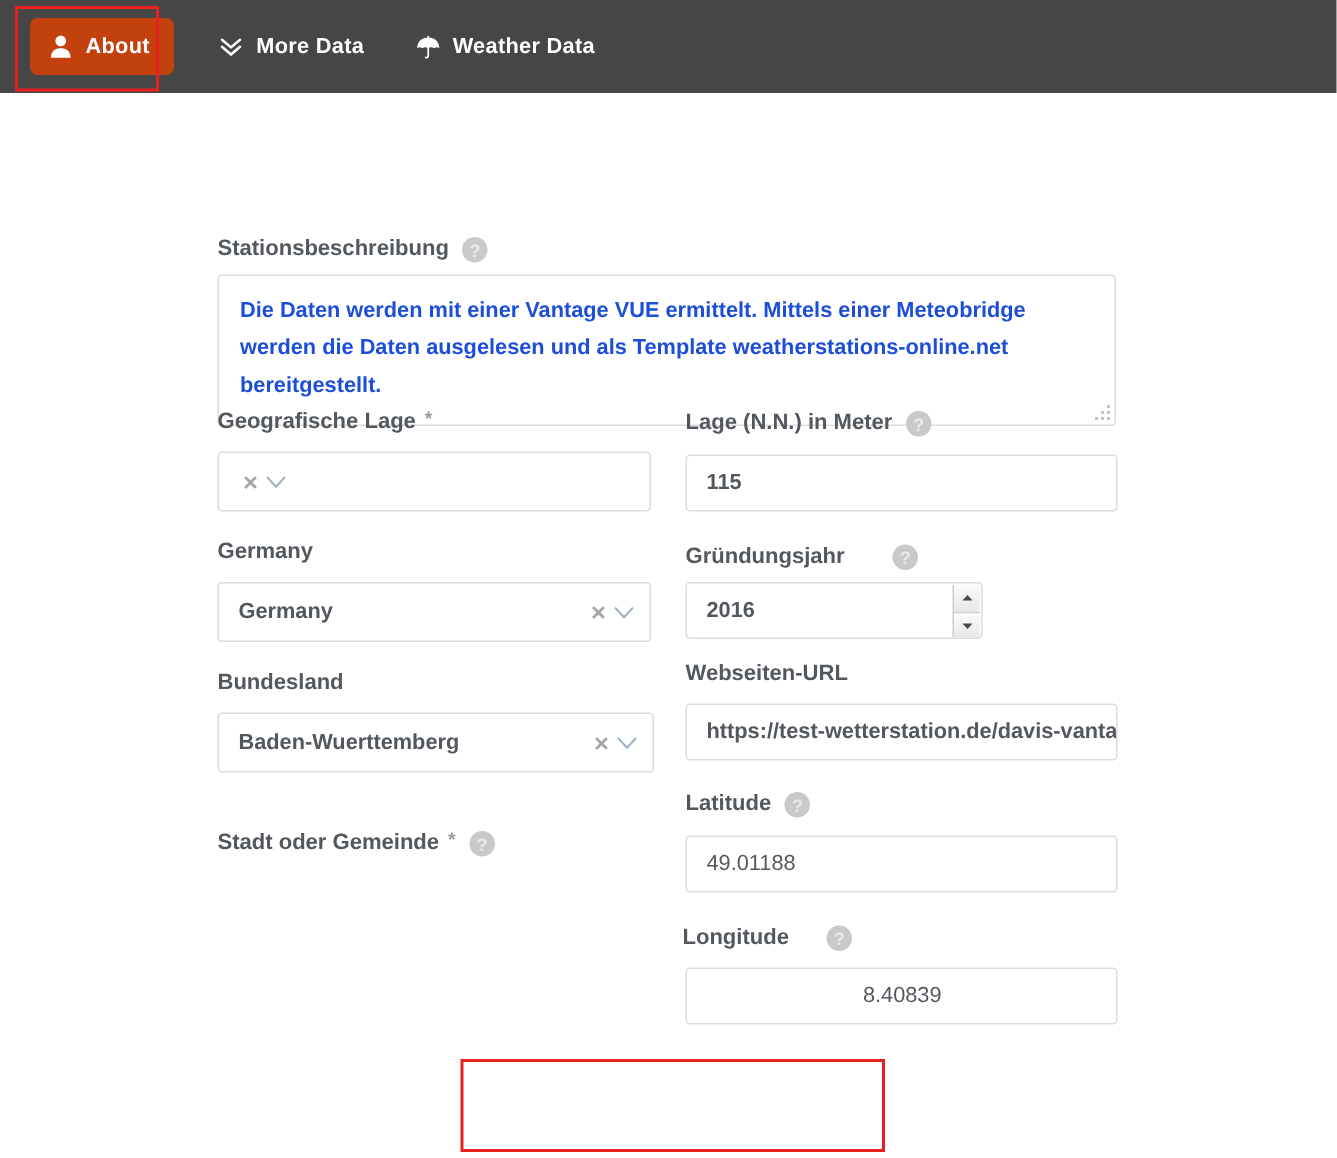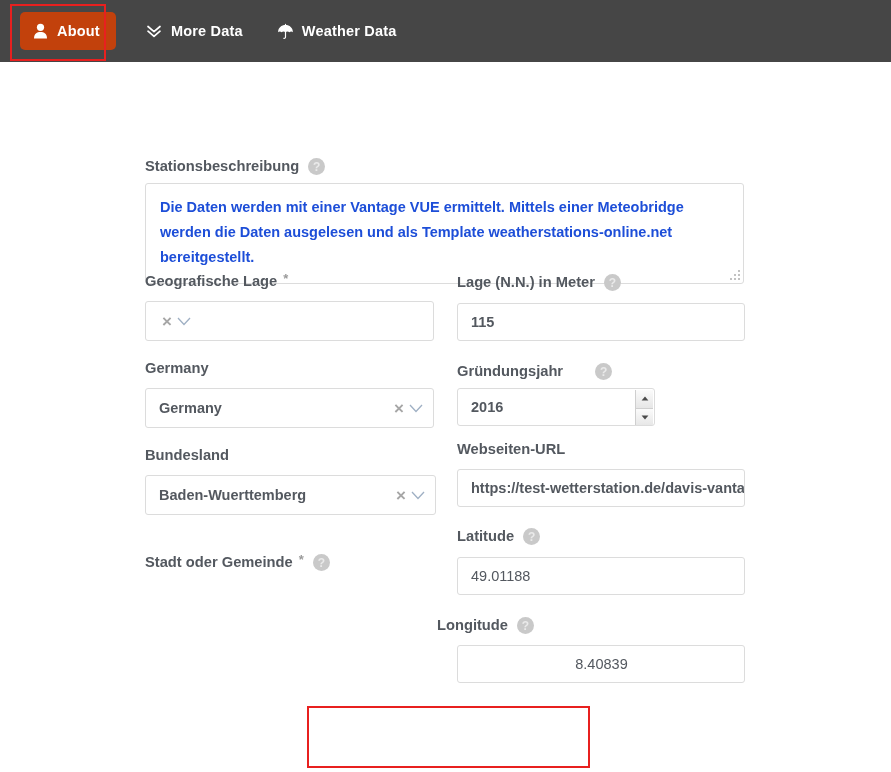--- a/index.html
+++ b/index.html
@@ -332,21 +332,21 @@
   </div>
 
   <div class="field-label" style="position:absolute;left:457px;top:466px;">
     <span>Latitude</span>
     <span class="help">?</span>
   </div>
   <div class="ctl textinput light" style="left:457px;top:495px;width:288px;">
     <span>49.01188</span>
   </div>
 
-  <div class="field-label" style="position:absolute;left:437px;top:555px;">
+  <div class="field-label" style="position:absolute;left:455px;top:555px;gap:16px;">
     <span>Longitude</span>
     <span class="help">?</span>
   </div>
   <div class="ctl textinput light" style="left:457px;top:583px;width:288px;text-align:center;">
     <span>8.40839</span>
   </div>
 
 </div>
 
 <div class="annot" id="annot-about"></div>

